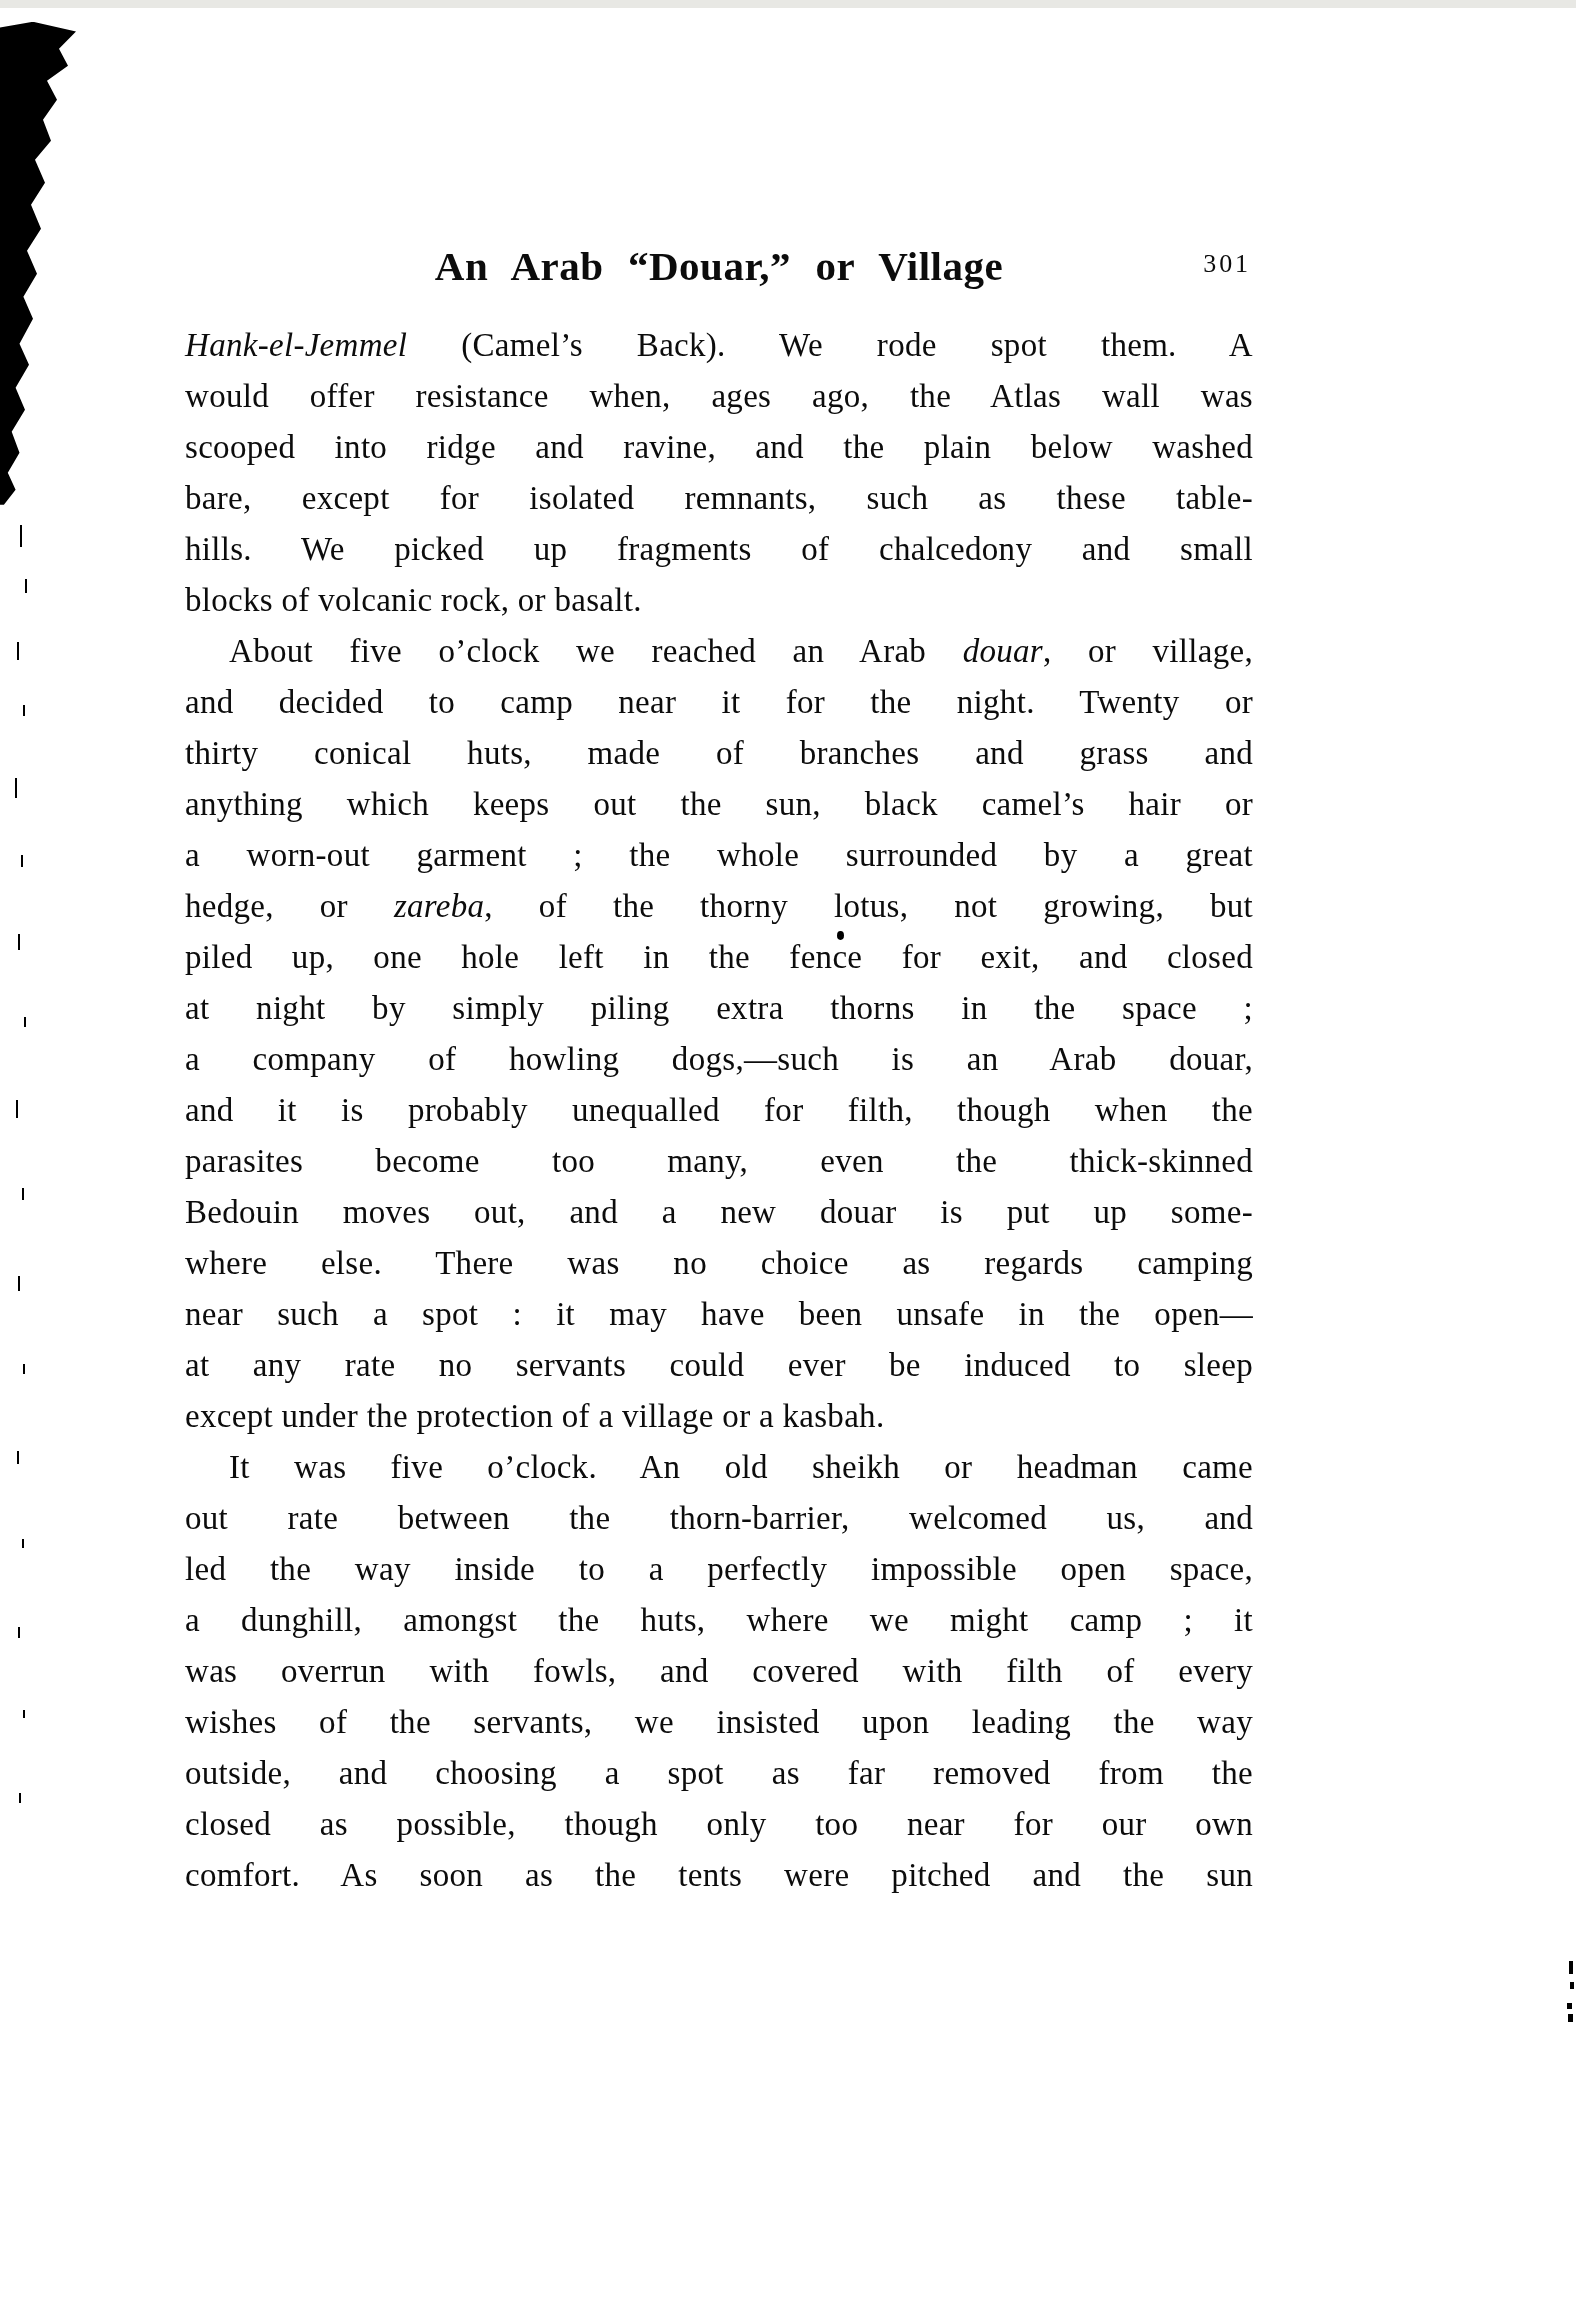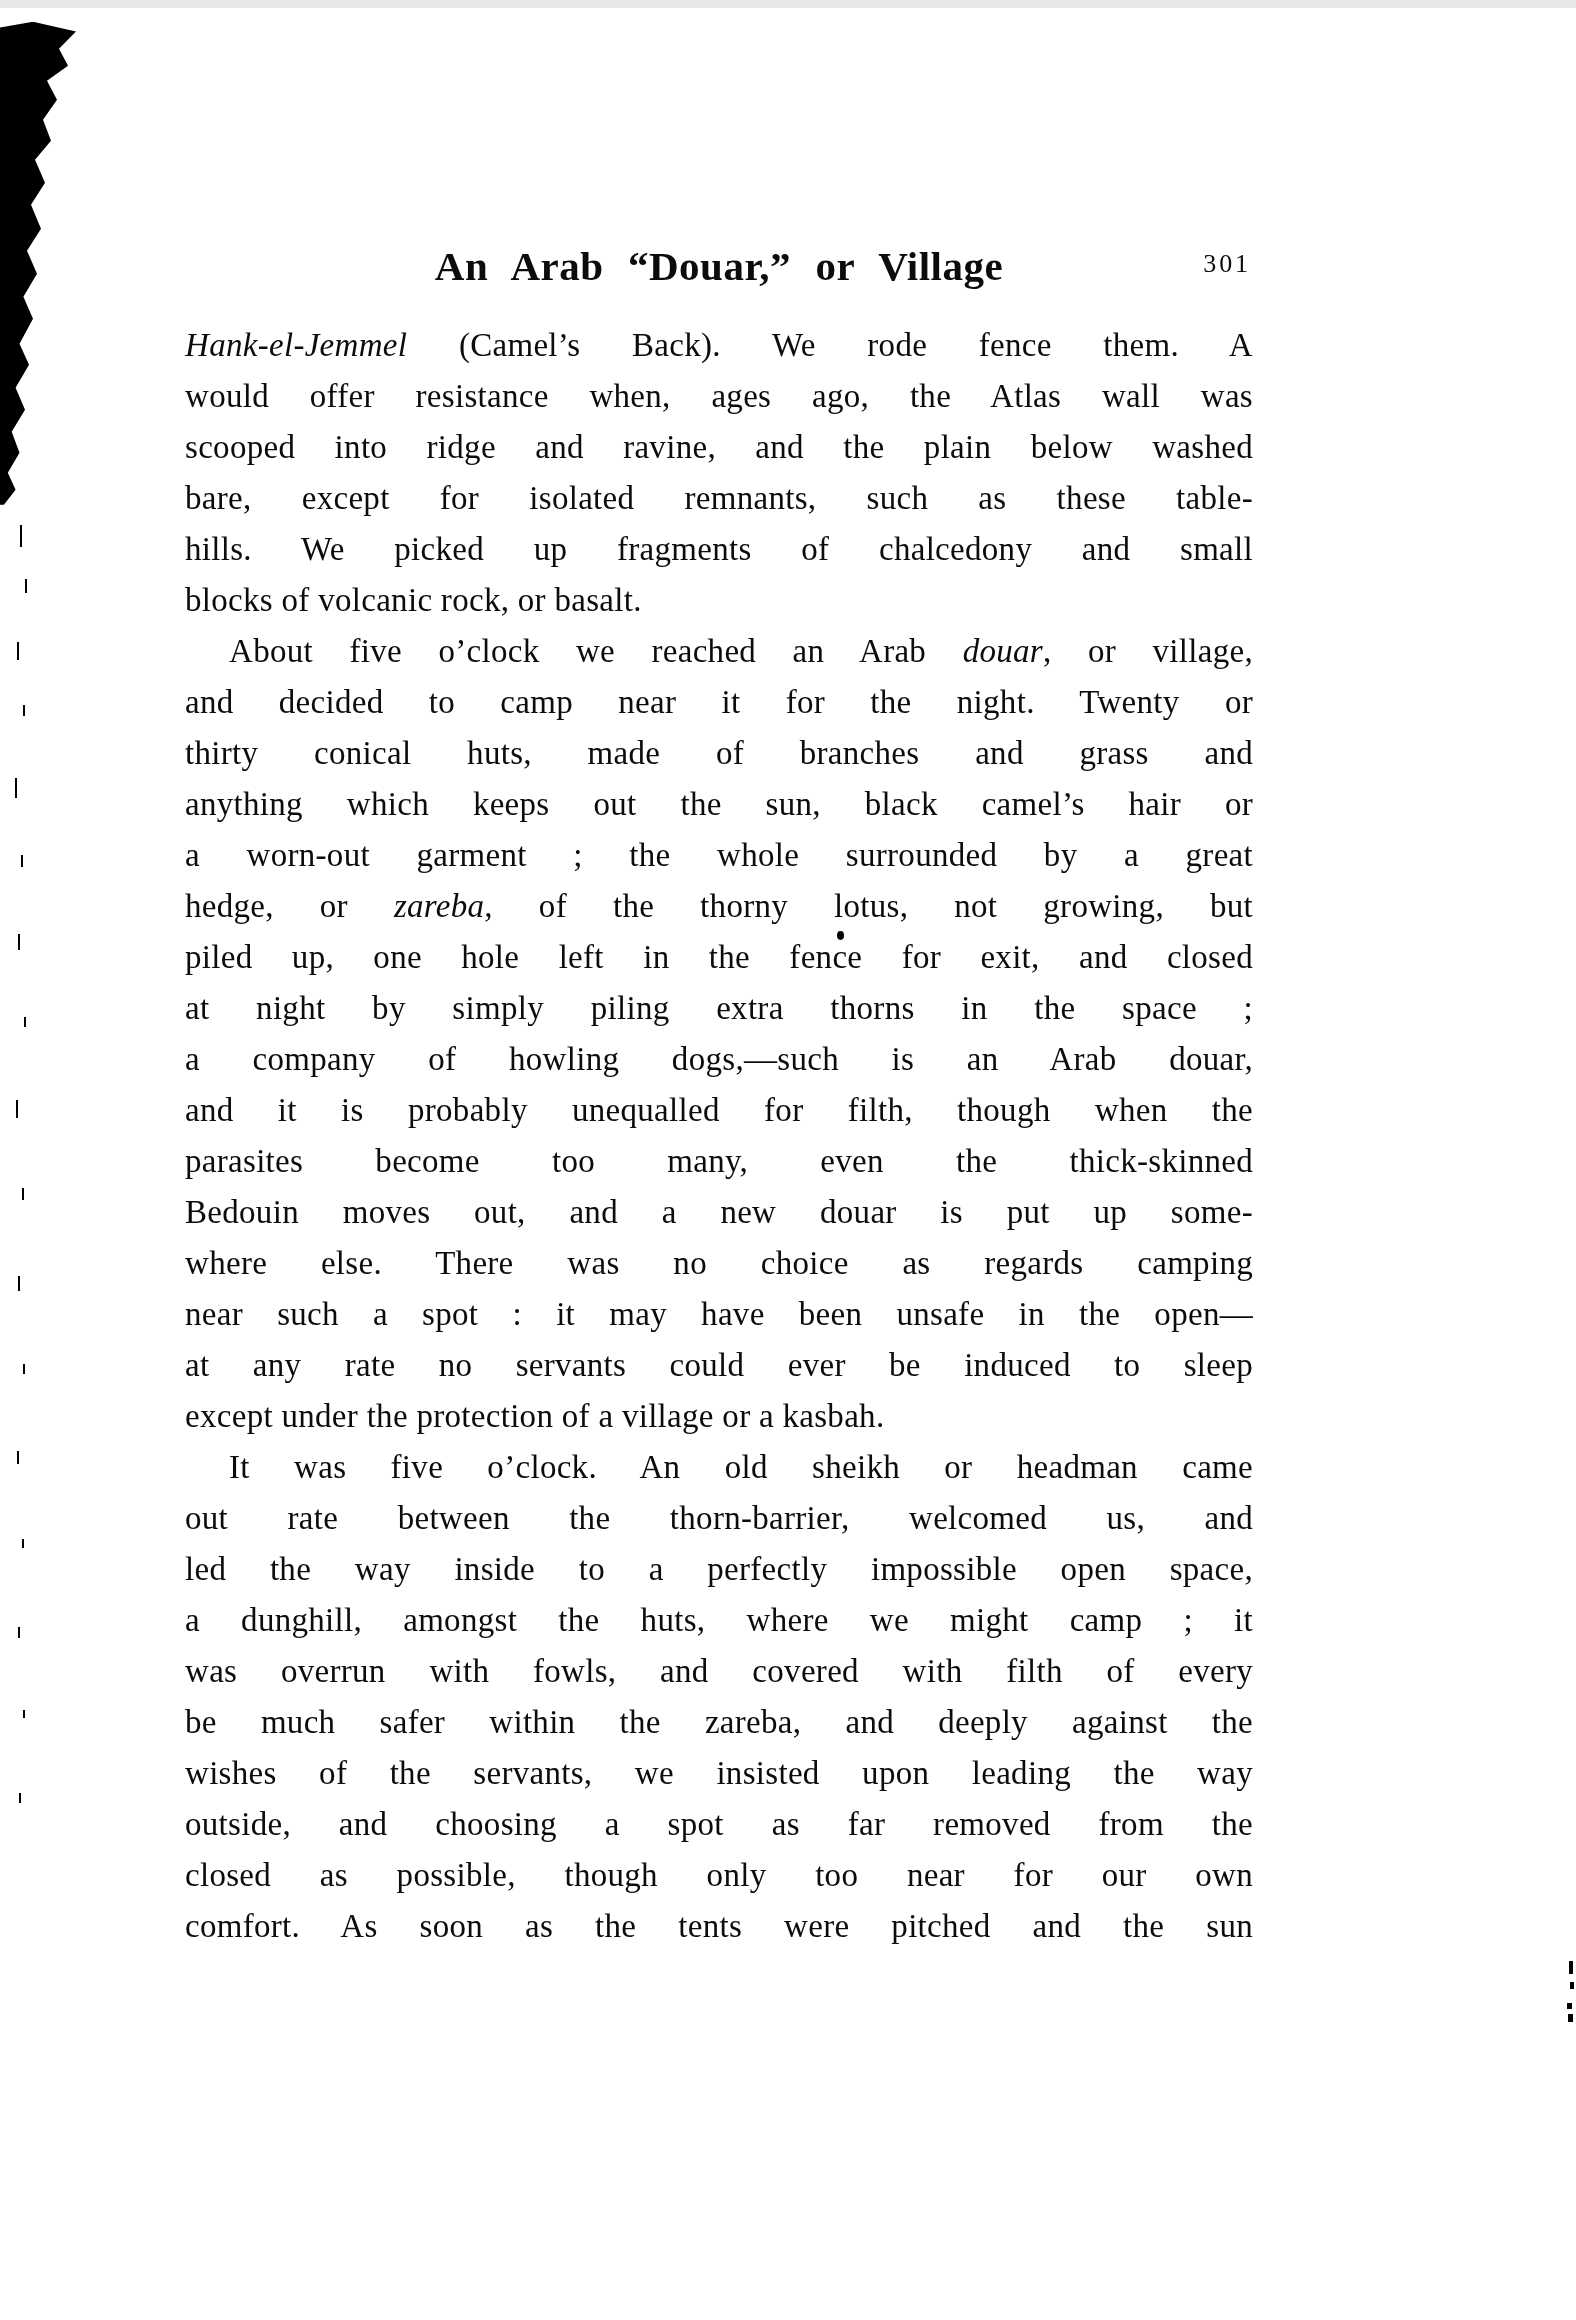--- a/index.html
+++ b/index.html
@@ -83,21 +83,21 @@
   <div class="speck" style="left:1570px;top:1974px;width:3.9px;height:6.8px;"></div>
   <div class="speck" style="left:1567px;top:1995px;width:4.9px;height:5.9px;"></div>
   <div class="speck" style="left:1568px;top:2006px;width:4.9px;height:7.8px;"></div>
 
   <div class="header">
     <span class="title">An Arab “Douar,” or Village</span>
     <span class="pageno">301</span>
   </div>
 
   <div class="text-block" id="text-block">
-      <div class="line"><em>Hank-el-Jemmel</em><span> (Camel’s Back).  We rode fence them.  A</span></div>
+      <div class="line"><em>Hank-el-Jemmel</em><span> (Camel’s Back).  We rode spot them.  A</span></div>
       <div class="line"><span>would offer resistance when, ages ago, the Atlas wall was</span></div>
       <div class="line"><span>scooped into ridge and ravine, and the plain below washed</span></div>
       <div class="line"><span>bare, except for isolated remnants, such as these table-</span></div>
       <div class="line"><span>hills.  We picked up fragments of chalcedony and small</span></div>
       <div class="line para-end"><span>blocks of volcanic rock, or basalt.</span></div>
       <div class="line indent"><span>About five o’clock we reached an Arab </span><em>douar</em><span>, or village,</span></div>
       <div class="line"><span>and decided to camp near it for the night.  Twenty or</span></div>
       <div class="line"><span>thirty conical huts, made of branches and grass and</span></div>
       <div class="line"><span>anything which keeps out the sun, black camel’s hair or</span></div>
       <div class="line"><span>a worn-out garment ; the whole surrounded by a great</span></div>
@@ -110,21 +110,20 @@
       <div class="line"><span>Bedouin moves out, and a new douar is put up some-</span></div>
       <div class="line"><span>where else.  There was no choice as regards camping</span></div>
       <div class="line"><span>near such a spot :  it may have been unsafe in the open—</span></div>
       <div class="line"><span>at any rate no servants could ever be induced to sleep</span></div>
       <div class="line para-end"><span>except under the protection of a village or a kasbah.</span></div>
       <div class="line indent"><span>It was five o’clock.  An old sheikh or headman came</span></div>
       <div class="line"><span>out rate between the thorn-barrier, welcomed us, and</span></div>
       <div class="line"><span>led the way inside to a perfectly impossible open space,</span></div>
       <div class="line"><span>a dunghill, amongst the huts, where we might camp ; it</span></div>
       <div class="line"><span>was overrun with fowls, and covered with filth of every</span></div>
-      <div class="line"><span>be much safer within the zareba, and deeply against the</span></div>
       <div class="line"><span>wishes of the servants, we insisted upon leading the way</span></div>
       <div class="line"><span>outside, and choosing a spot as far removed from the</span></div>
       <div class="line"><span>closed as possible, though only too near for our own</span></div>
       <div class="line"><span>comfort.  As soon as the tents were pitched and the sun</span></div>
     </div>
 
 </div>
 
 
 </body></html>

